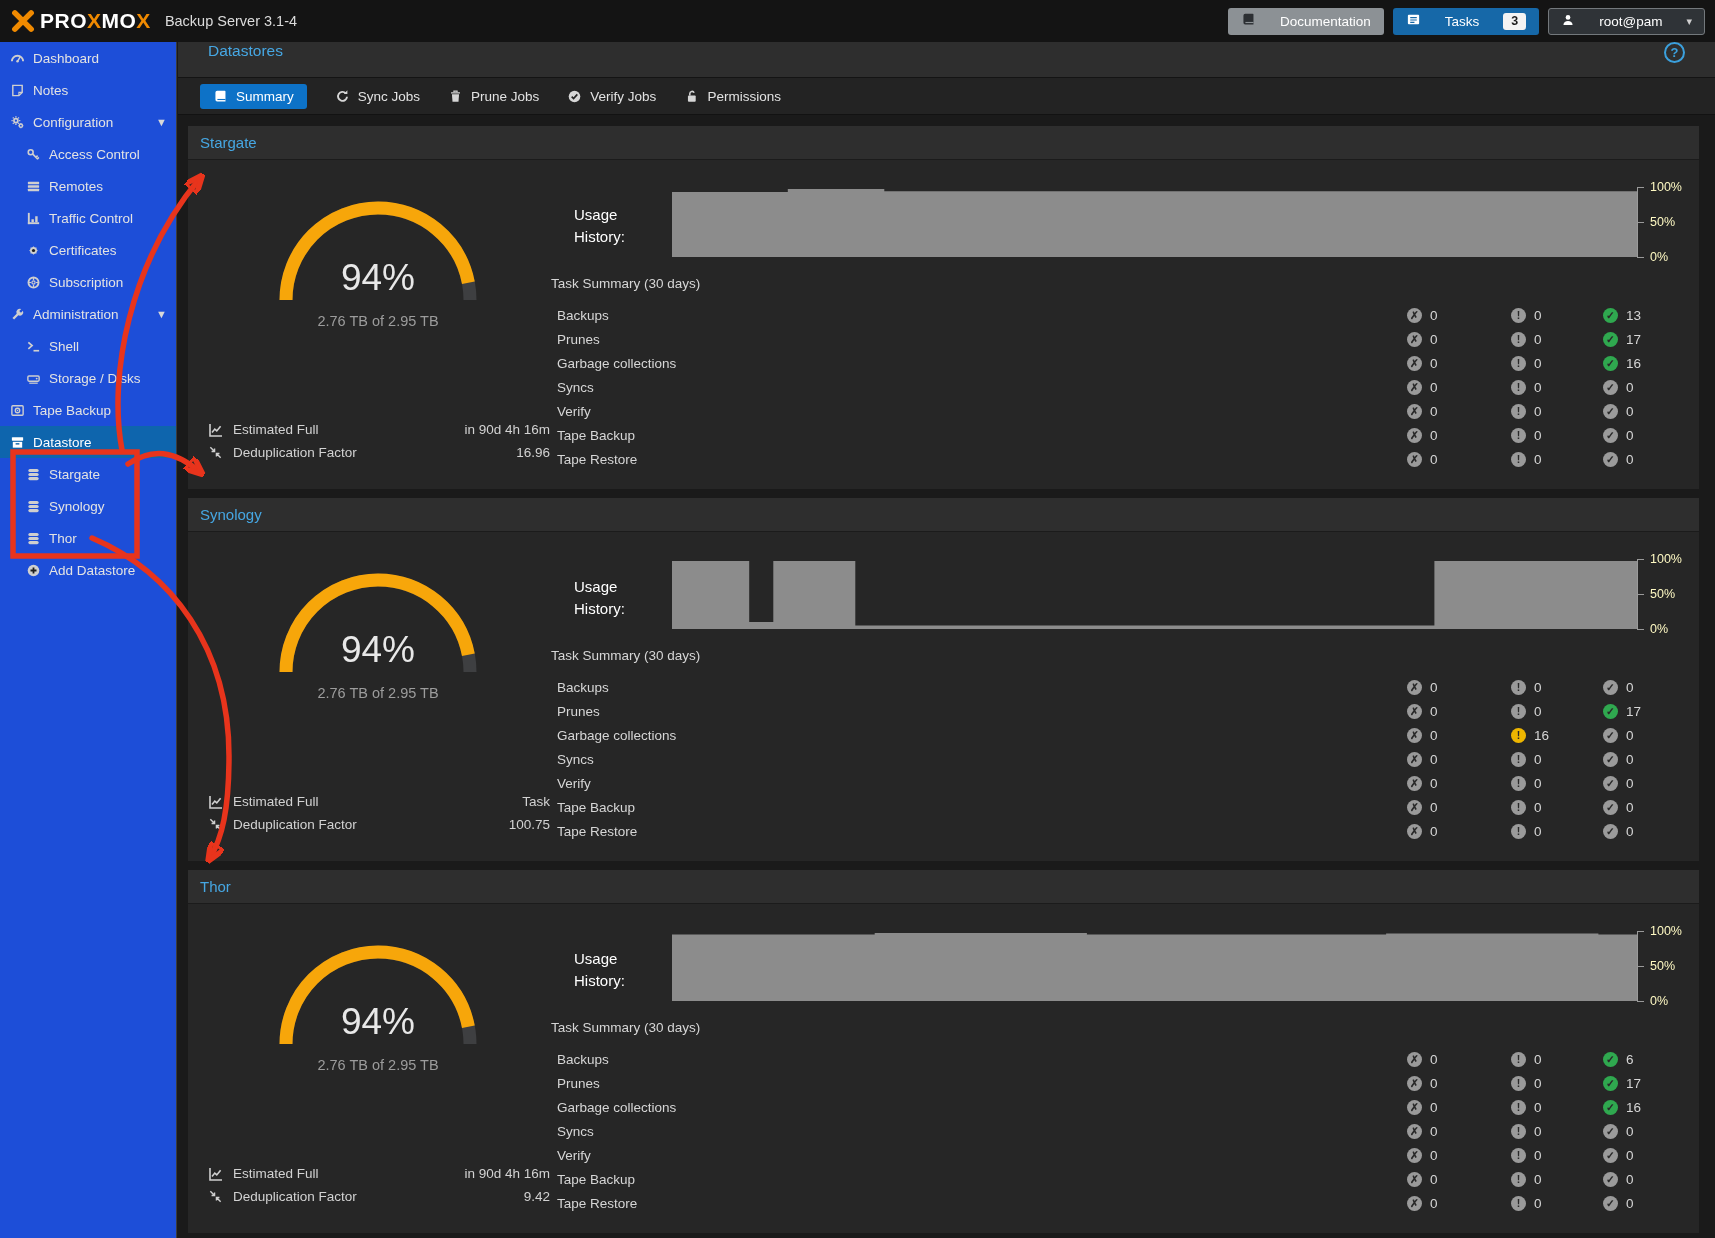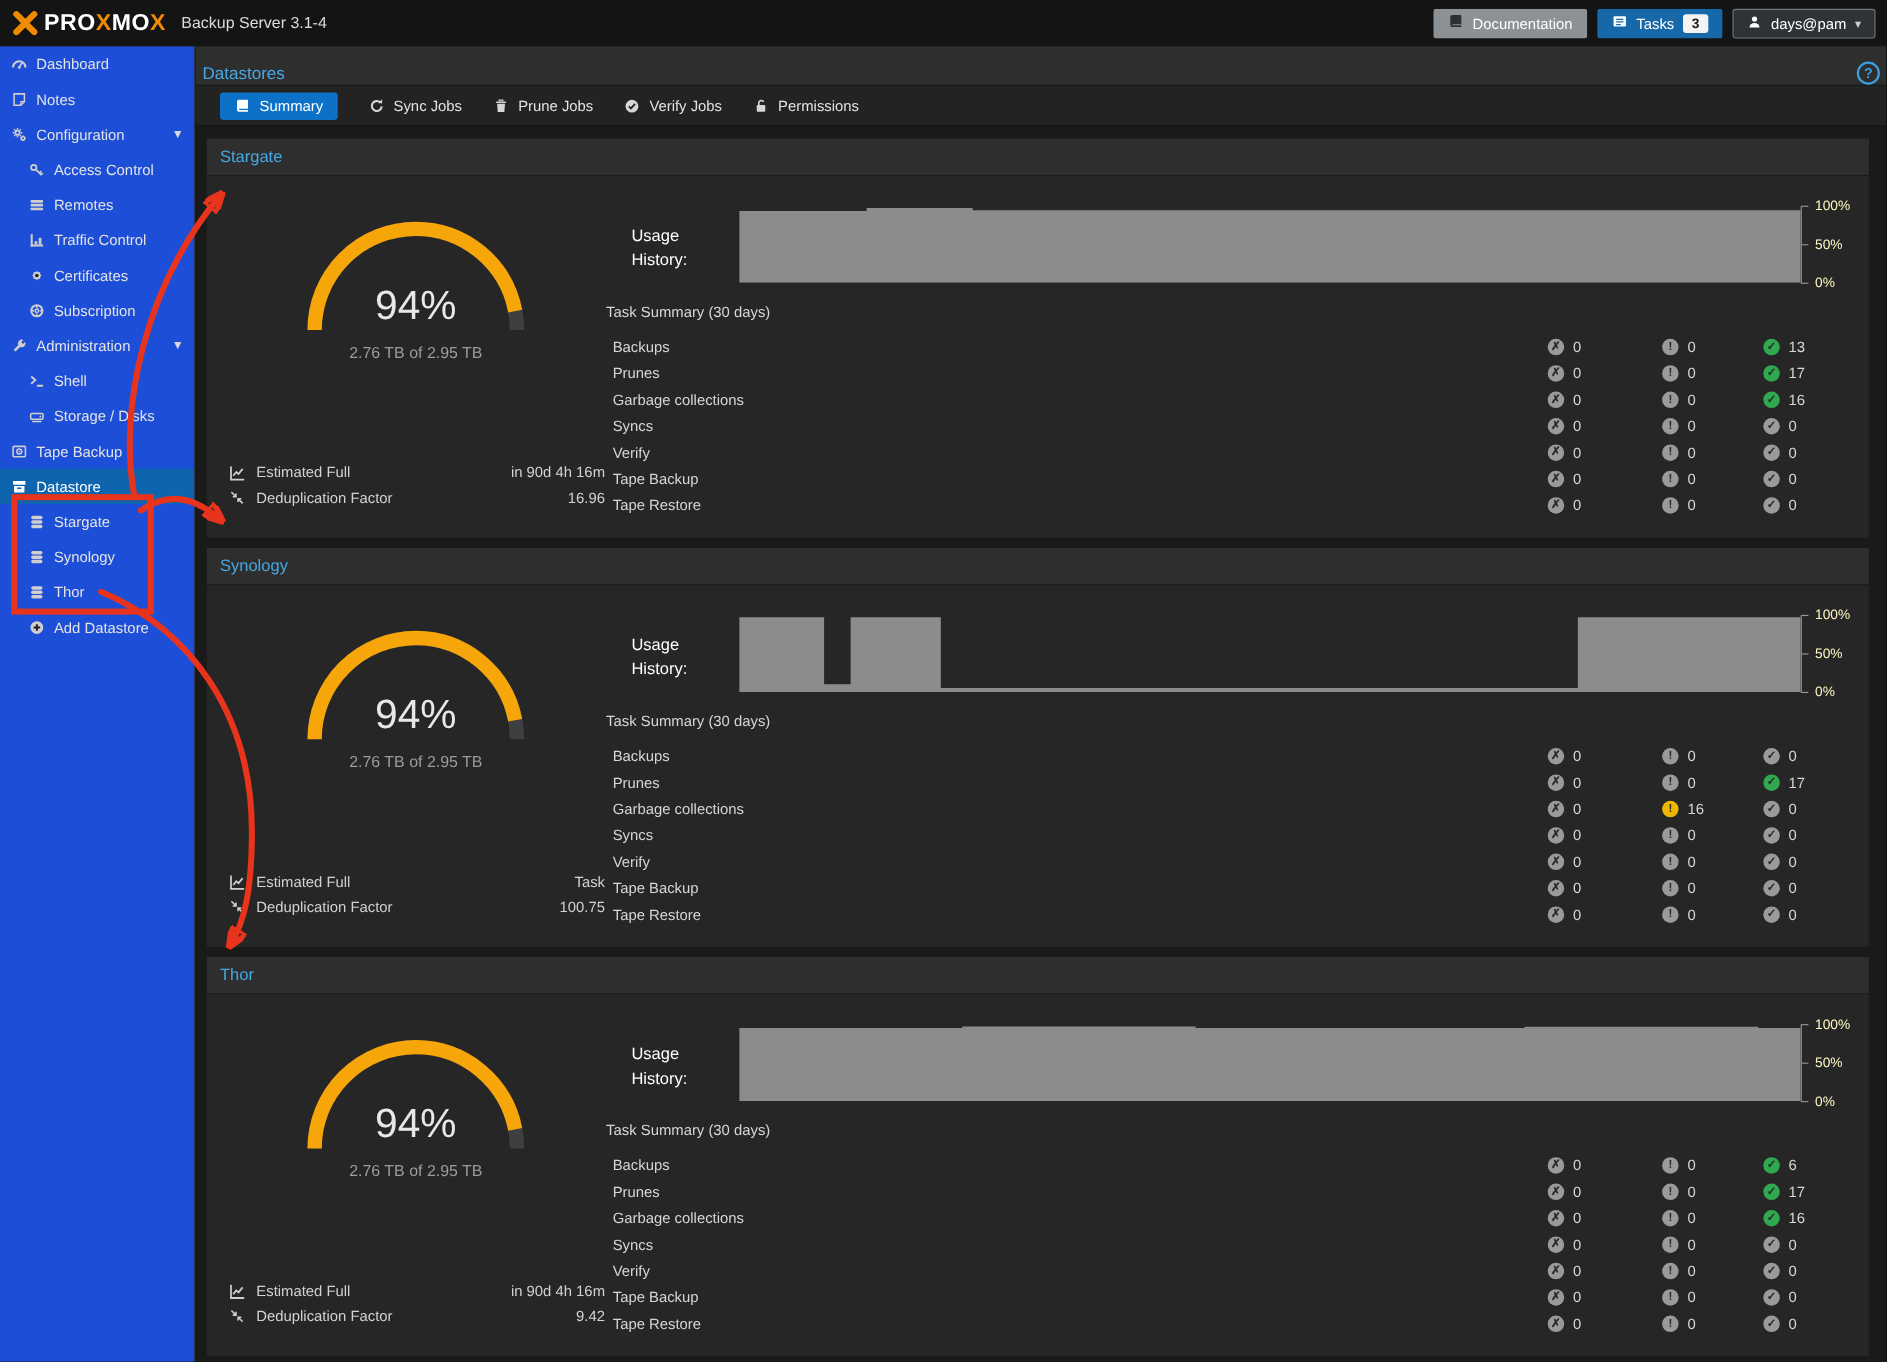--- a/index.html
+++ b/index.html
@@ -7,41 +7,41 @@
   .app{position:relative;width:1715px;height:1238px;overflow:hidden;background:#1a1a1a;font-family:"Liberation Sans",sans-serif}
 
   
   .topbar{position:absolute;top:0;left:0;right:0;height:42px;background:#141414;display:flex;align-items:center;padding:0 10px;z-index:5}
   .logo{display:flex;align-items:center;gap:4px}
   .logo-mark{display:flex;align-items:center}
   .logo-text{font-size:21px;font-weight:800;color:#fff;letter-spacing:.5px}
   .logo-text .ox{color:#f08a00}
   .app-subtitle{color:#dcdcdc;font-size:14.5px;margin-left:14px}
   .topbar-right{margin-left:auto;display:flex;gap:9px;align-items:center}
-  .btn{display:flex;align-items:center;gap:8px;height:27px;padding:0 12px;border-radius:3px;font-size:13.5px;color:#fff;cursor:pointer;border:1px solid transparent}
+  .btn{display:flex;align-items:center;gap:24px;height:27px;padding:0 12px;border-radius:3px;font-size:13.5px;color:#fff;cursor:pointer;border:1px solid transparent}
   .btn-doc{background:#8c9195;color:#fff}
   .btn-doc .ic{color:#2c2f33}
   .btn-tasks{background:#1668a8}
   .badge-count{background:#f3f3f3;color:#1d1d1d;font-weight:700;border-radius:3px;padding:1.5px 8px;font-size:12.5px}
   .btn-user{background:#2f3337;border-color:#73787c}
   .caret{font-size:11px;color:#cfcfcf}
 
   
   .sidebar{position:absolute;top:42px;left:0;width:177px;bottom:0;background:#1d4ed8;border-right:1px solid #3c3c3c}
   .side-item{height:32px;display:flex;align-items:center;color:#e3e3e3;font-size:13.5px;cursor:pointer;padding-right:9px}
   .side-item .ic{width:18px;margin-right:7px;display:flex;justify-content:center;align-items:center;color:#cfcfcf}
   .side-item.lv0{padding-left:8px}
   .side-item.lv1{padding-left:24px}
   .side-item.selected{background:#0e65ad;color:#fff}
   .side-item.selected .ic{color:#fff}
   .chev{margin-left:auto;font-size:11px;color:#d8d8d8}
 
   
   .main{position:absolute;top:42px;left:178px;right:0;bottom:0;background:#1a1a1a}
-  .page-head{height:36px;background:#2e2e2e;display:flex;align-items:flex-end;padding:0 6px;border-bottom:1px solid #141414}
+  .page-head{height:36px;background:#2e2e2e;display:flex;align-items:flex-start;padding:0 30px;border-bottom:1px solid #141414}
   .page-title{color:#46a7e3;font-size:15.5px}
   .help{margin-left:auto;width:21px;height:21px;border:2px solid #3ba0dd;border-radius:50%;color:#3ba0dd;font-weight:700;font-size:13px;display:flex;align-items:center;justify-content:center;cursor:pointer}
   .tabbar{height:37px;background:#232323;display:flex;align-items:center;padding-left:22px;gap:28px;border-bottom:1px solid #121212}
   .tab{display:flex;align-items:center;gap:8px;color:#e2e2e2;font-size:13.5px;cursor:pointer}
   .tab .tic{color:#d6d6d6;display:flex}
   .tab.selected{background:#0d72c7;border-radius:3px;padding:5px 13px;color:#fff}
   .tab.selected .tic{color:#fff}
 
   .sections{padding:11px 16px 0 10px}
   .ds{background:#262626;height:363px;position:relative;margin-bottom:9px}
@@ -118,21 +118,21 @@
               <path d="M4.5 6h7M4.5 8.5h7M4.5 11h4.5" stroke="#1668a8" stroke-width="1.2"></path>
             </svg></span>
         <span>Tasks</span>
         <span class="badge-count">3</span>
       </div>
       <div class="btn btn-user">
         <span class="ic"><svg viewBox="0 0 16 16" width="14" height="14" fill="currentColor">
               <circle cx="8" cy="5" r="2.7"></circle>
               <path d="M2.8 13.6a5.2 4.6 0 0 1 10.4 0z"></path>
             </svg></span>
-        <span>days@pam</span>
+        <span>root@pam</span>
         <span class="caret">▾</span>
       </div>
     </div>
   </header>
 
   <nav class="sidebar" id="sidebar">
       <div class="side-item lv0">
         <span class="ic">
           <svg viewBox="0 0 16 16" width="15" height="15">
             <path d="M2 11a6 6 0 0 1 12 0" fill="none" stroke="currentColor" stroke-width="2"></path>

